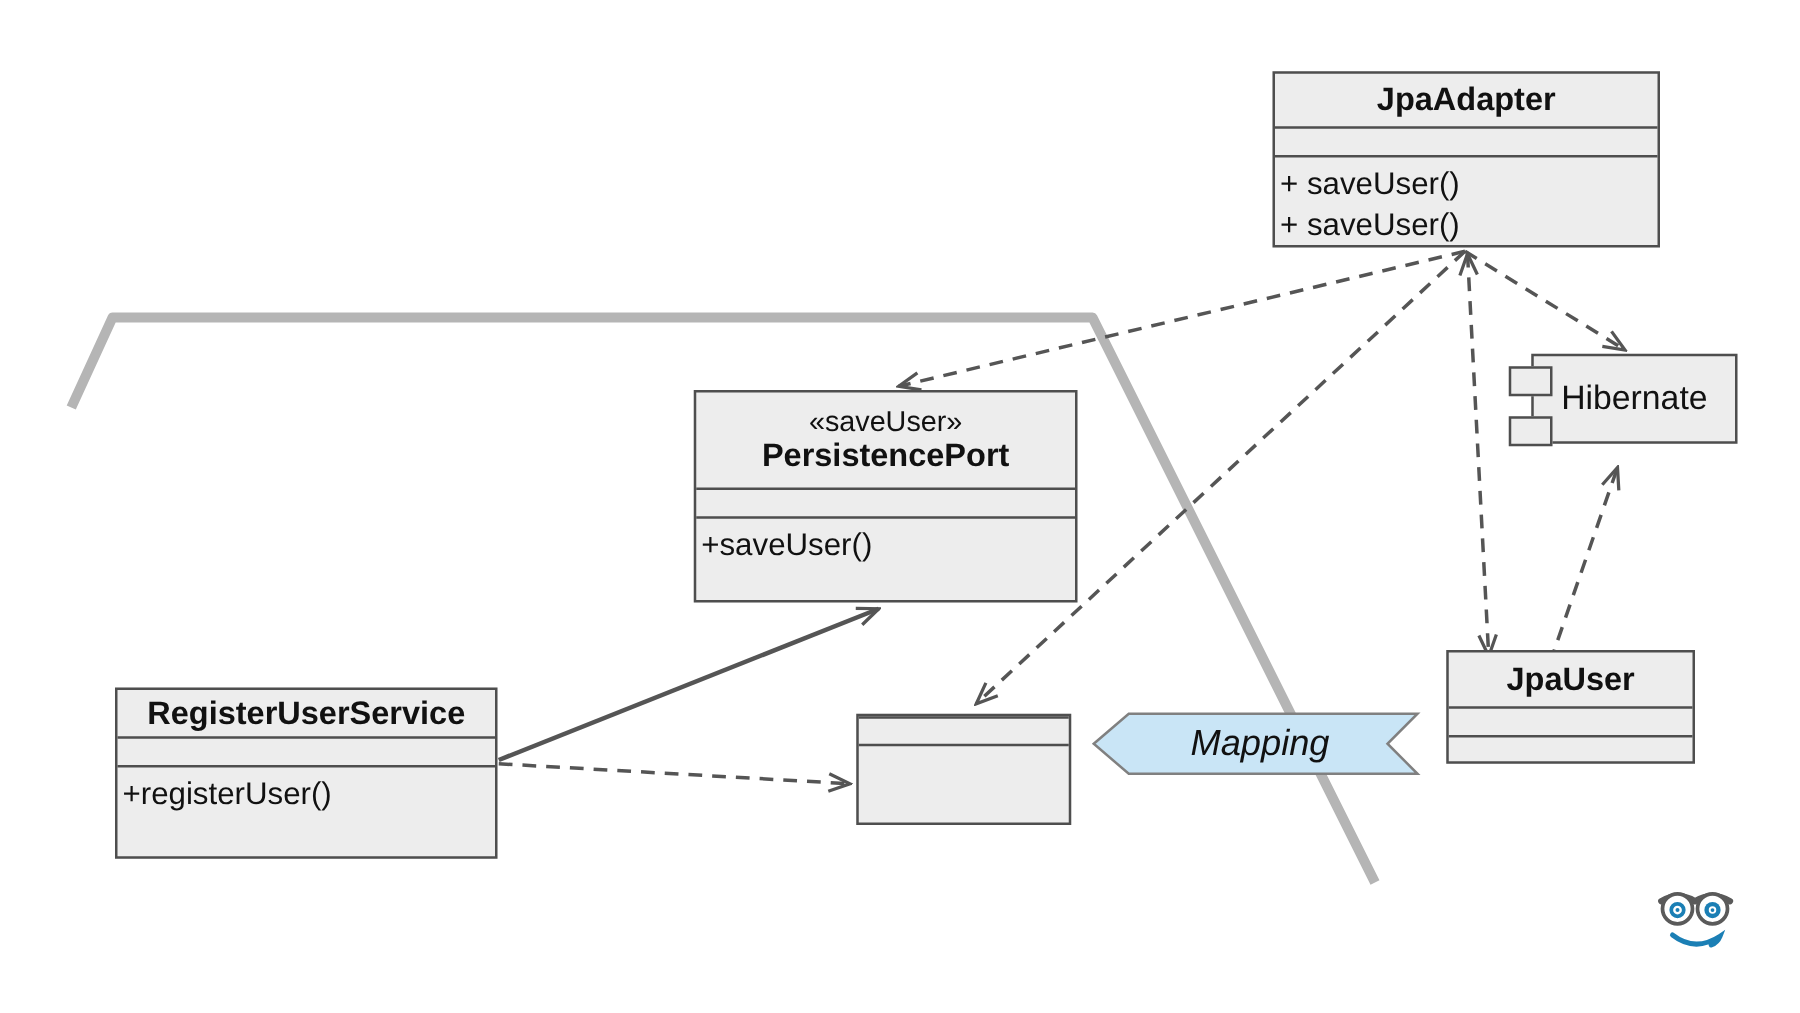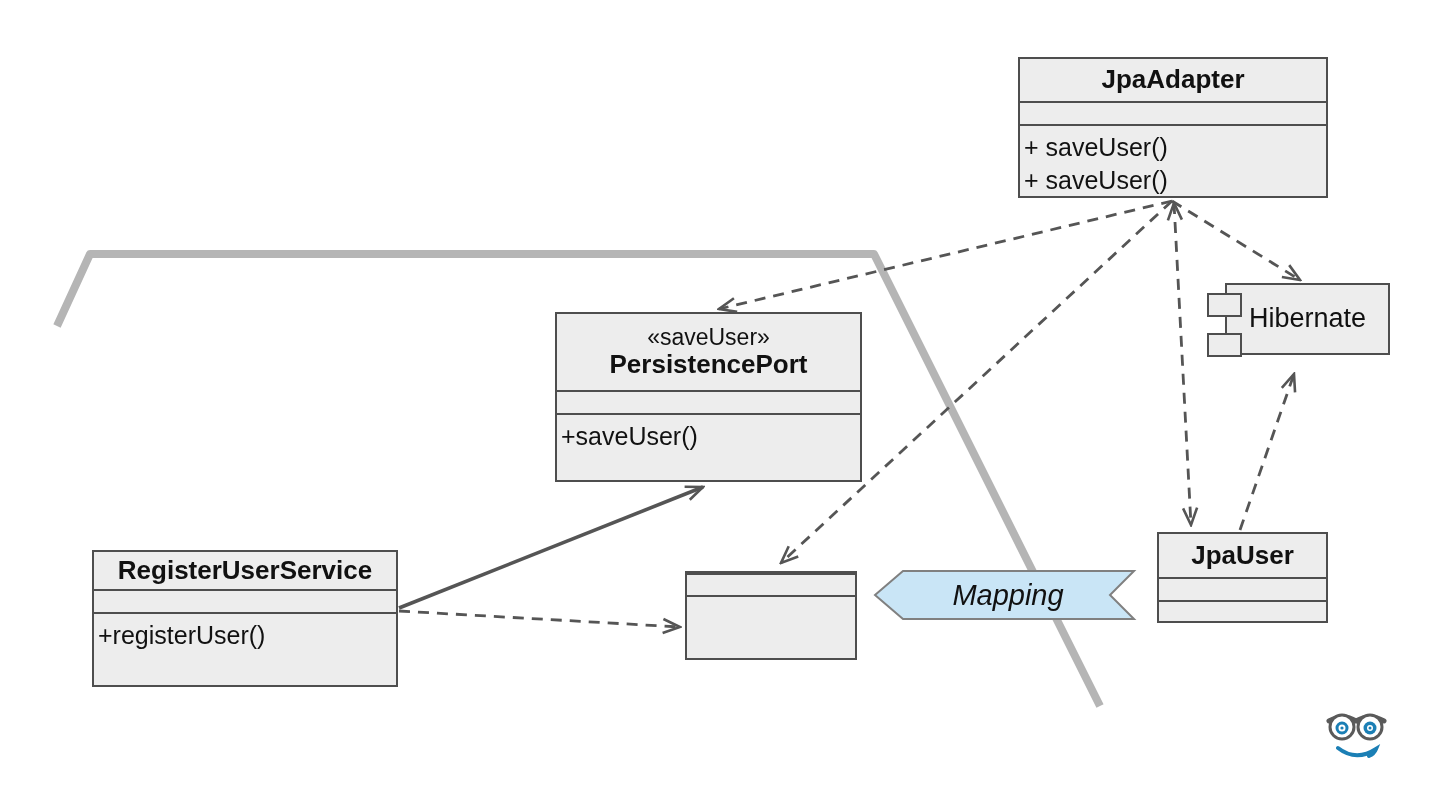--- a/index.html
+++ b/index.html
@@ -72,21 +72,21 @@
     <div class="uml-methods">
       <div>+registerUser()</div>
     </div>
   </div>
 
   <div class="uml-box" style="left:685px;top:571px;width:172px;height:89px">
     <div class="uml-attrs" style="height:20px"></div>
     <div class="uml-methods" style="padding:0"></div>
   </div>
 
-  <div class="uml-box" style="left:1157px;top:532px;width:171px;height:91px">
+  <div class="uml-box" style="left:1157px;top:520px;width:199px;height:91px">
     <div class="uml-title" style="height:43px">JpaUser</div>
     <div class="uml-attrs" style="height:21px"></div>
     <div class="uml-methods" style="padding:0"></div>
   </div>
 
   <div class="uml-box" style="left:1225px;top:283px;width:165px;height:72px;justify-content:center">
     <div class="uml-title" style="font-weight:400;font-size:27px">Hibernate</div>
   </div>
   <div class="component-tab" style="left:1207px;top:293px"></div>
   <div class="component-tab" style="left:1207px;top:333px"></div>

